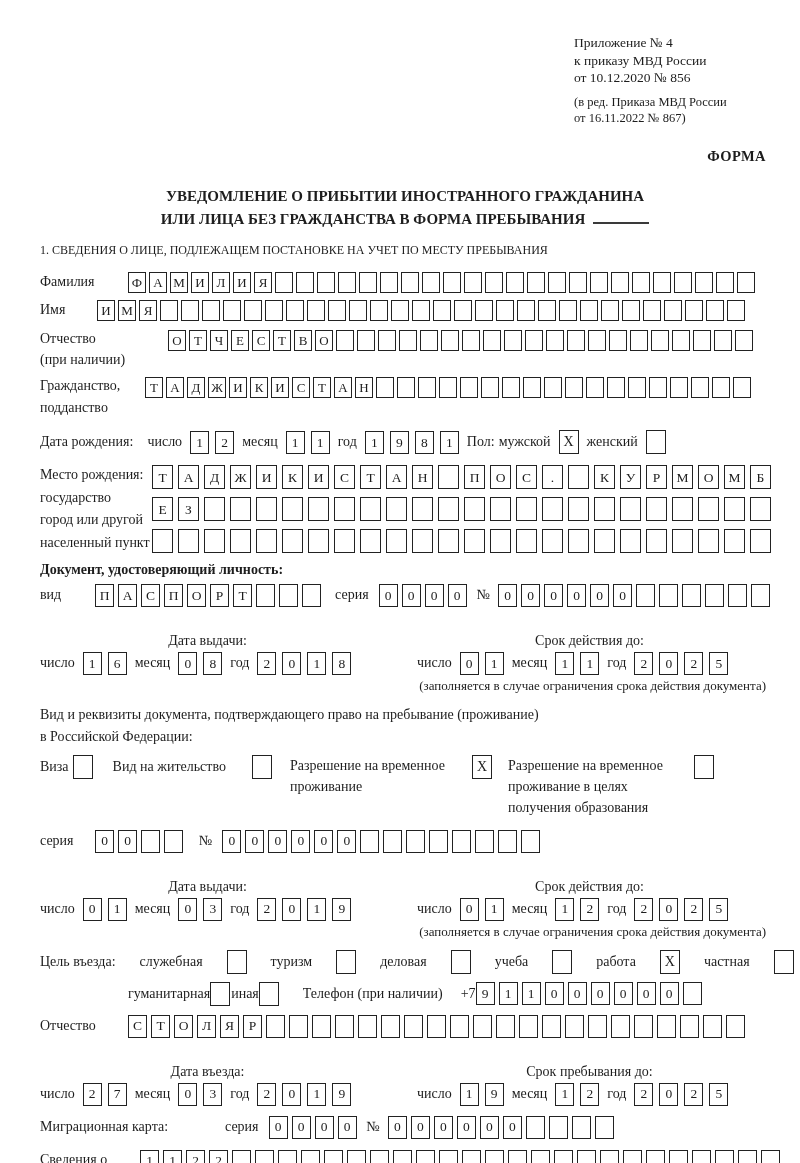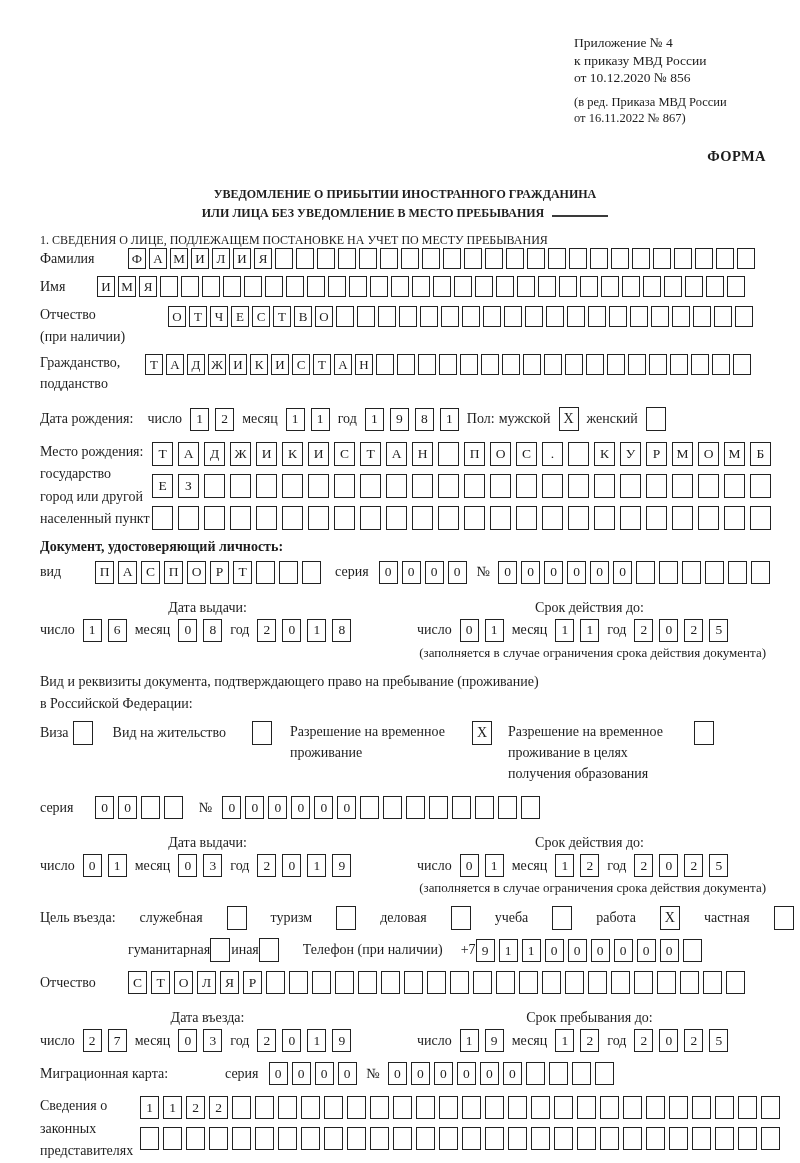--- a/index.html
+++ b/index.html
@@ -3,37 +3,37 @@
 <meta charset="utf-8">
 <style>
   *{box-sizing:border-box}
   html,body{margin:0;padding:0}
   body{width:800px;min-height:1163px;background:#ffffff;color:#1d1d1d;
        font-family:"Liberation Serif","DejaVu Serif",serif;font-size:14px}
   .page{padding:34px 30px 14px 40px}
   .hdr{margin-left:auto;width:196px;font-size:13.5px;line-height:1.3}
   .hdr .ed{font-size:12.5px;margin-top:7px;line-height:1.3}
   .forma{text-align:right;font-weight:bold;font-size:14.5px;margin:22px 4px 0 0;letter-spacing:.4px}
-  .title{margin-top:20px;text-align:center;font-weight:bold;font-size:12px;line-height:1.55}
+  .title{margin-top:20px;text-align:center;font-weight:bold;font-size:15px;line-height:1.55}
   .uline{display:inline-block;width:56px;height:12px;border-bottom:2px solid #3a3a3a;margin-left:8px}
   .sec{margin-top:11px;font-weight:normal;font-size:12px;white-space:nowrap}
   .frow{display:flex;align-items:center}
   .lbl{white-space:nowrap}
   .lblcol{display:flex;flex-direction:column;line-height:1.55;flex:none}
   .cells{display:inline-flex;gap:3px;flex:none}
   .cell{flex:none;width:18px;height:21px;border:1.5px solid #222;background:#fff;
         display:inline-flex;align-items:center;justify-content:center;font-size:13px;line-height:1}
   .wide{gap:5px}.wide .cell{width:21px;height:24px;font-size:13.5px}
   .mid{gap:4px}.mid .cell{width:19px;height:23px;font-size:13.5px}
   .date{gap:6px}.date .cell{width:19px;height:23px;font-size:13.5px}
   .cb .cell{width:20px;height:24px;font-size:14px}
   .center{}
   .bold{font-weight:bold}
   .note{font-size:13px}
-  .dates{display:flex;margin-top:16px}
+  .dates{display:flex;margin-top:26px}
   .dgroup{flex:none}
   .dtitle{text-align:center;margin-bottom:3px}
   .dvals{display:flex;align-items:center;gap:8px}
 </style>
 </head>
 <body>
 
 <div class="page">
 
   <div class="hdr">
@@ -44,27 +44,27 @@
       <div>(в ред. Приказа МВД России</div>
       <div>от 16.11.2022 № 867)</div>
     </div>
   </div>
 
   <div class="forma">ФОРМА</div>
 
   <div class="title">
     <div>УВЕДОМЛЕНИЕ О ПРИБЫТИИ ИНОСТРАННОГО ГРАЖДАНИНА</div>
     <div>
-      <span>ИЛИ ЛИЦА БЕЗ УВЕДОМЛЕНИЕ В МЕСТО ПРЕБЫВАНИЯ</span><span class="uline"></span>
+      <span>ИЛИ ЛИЦА БЕЗ ГРАЖДАНСТВА В ФОРМА ПРЕБЫВАНИЯ</span><span class="uline"></span>
     </div>
   </div>
 
   <div class="sec">1. СВЕДЕНИЯ О ЛИЦЕ, ПОДЛЕЖАЩЕМ ПОСТАНОВКЕ НА УЧЕТ ПО МЕСТУ ПРЕБЫВАНИЯ</div>
 
-  <div class="frow" style="">
+  <div class="frow" style="margin-top:14px">
     <span class="lbl" style="width:88px">Фамилия</span>
     <span class="cells">
         <span class="cell">Ф</span>
         <span class="cell">А</span>
         <span class="cell">М</span>
         <span class="cell">И</span>
         <span class="cell">Л</span>
         <span class="cell">И</span>
         <span class="cell">Я</span>
         <span class="cell"></span>

